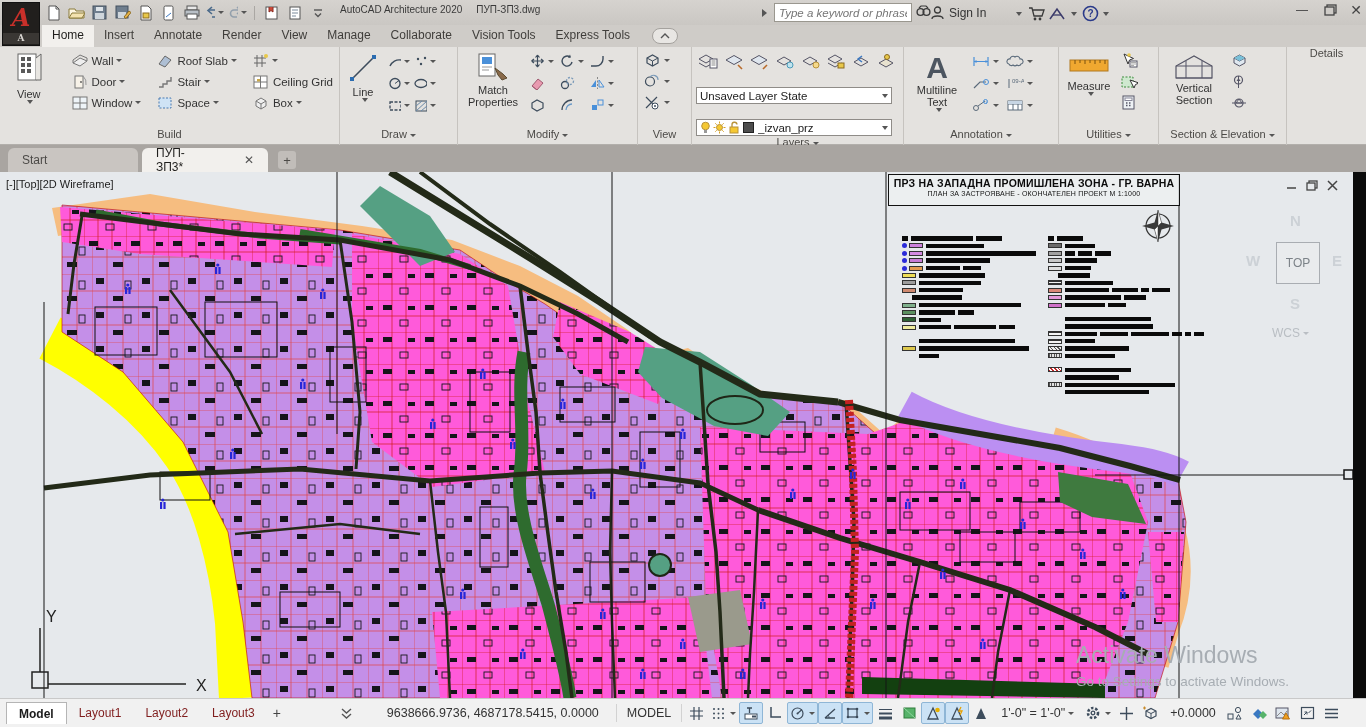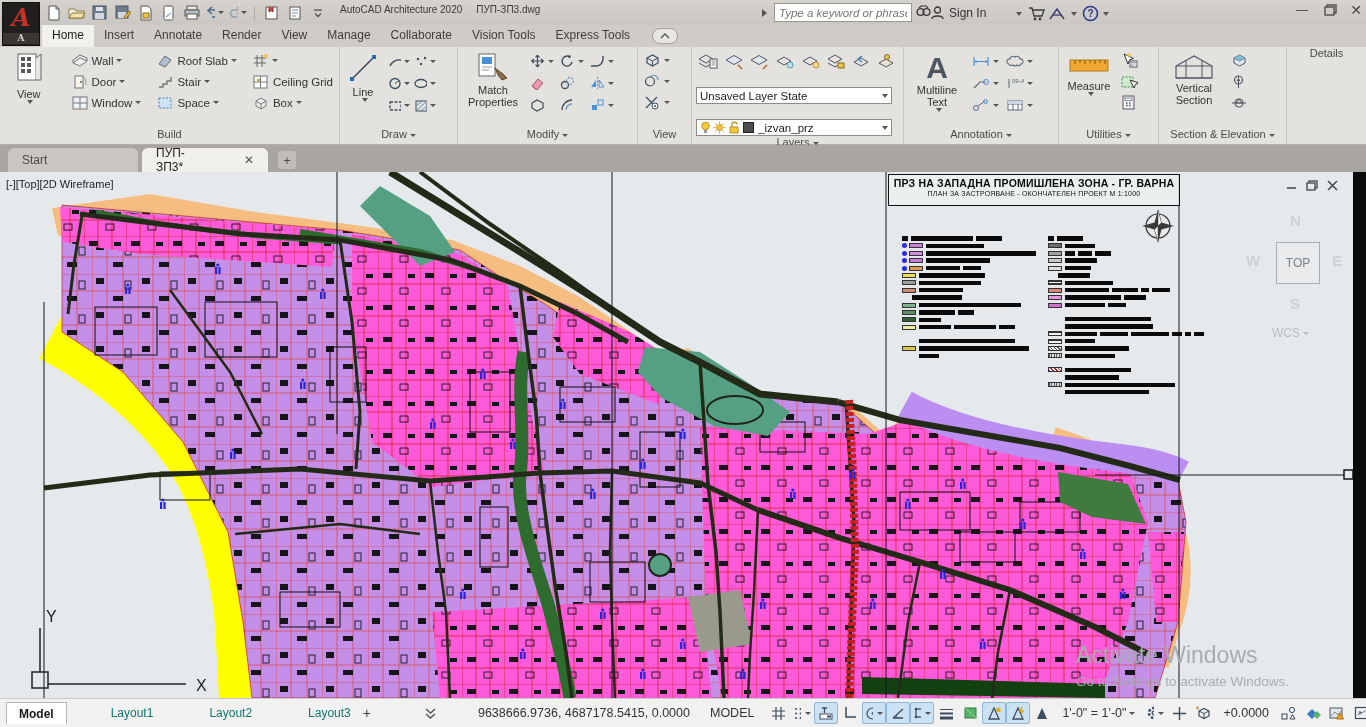--- a/index.html
+++ b/index.html
@@ -75,21 +75,21 @@
   #vctop{position:absolute;left:38px;top:42px;width:44px;height:42px;background:#e9ebed;border:1px solid #a9adb2;display:flex;align-items:center;justify-content:center;font-size:12px;color:#7c8288;cursor:pointer;}
   #wcs{position:absolute;left:34px;top:126px;font-size:12px;color:#b9bec3;cursor:pointer;}
   #canvwin{left:1286px;top:8px;z-index:3;display:flex;gap:9px;color:#3c3c3c;}
   #canvwin span{cursor:pointer;font-size:11px;line-height:12px;}
   #watermark{left:1076px;top:470px;z-index:1;color:#a7adb3;}
   #watermark .w1{font-size:23px;}
   #watermark .w2{font-size:13.5px;margin-top:5px;}
   #blackstrip{left:1353px;top:0;width:13px;height:526px;background:#0b0b0b;z-index:4;}
   
   #statusbar{left:0;top:698px;width:1366px;height:29px;background:#f1f1f1;border-top:1px solid #c9c9c9;display:flex;align-items:center;}
-  .ltab{height:22px;display:flex;align-items:center;padding:0 12px;font-size:12px;color:#0f766e;cursor:pointer;margin-top:0px;margin-left:32px;}
+  .ltab{height:22px;display:flex;align-items:center;padding:0 12px;font-size:12px;color:#7f1d1d;cursor:pointer;margin-top:0px;}
   .ltab.active{background:#fff;border:1px solid #b5b5b5;border-bottom:none;font-weight:bold;color:#1a1a1a;}
   #ltplus{width:20px;height:20px;display:flex;align-items:center;justify-content:center;font-size:14px;color:#444;cursor:pointer;}
   .sic{height:22px;min-width:24px;display:flex;align-items:center;justify-content:center;cursor:pointer;border:1px solid transparent;border-radius:2px;padding:0 2px;gap:1px;}
   .sic.hl{background:#cbe2f5;border-color:#8fb6d6;}
   .stxt{font-size:12.5px;color:#333;padding:0 8px;white-space:nowrap;cursor:pointer;}
   .ssep{width:1px;height:18px;background:#d2d2d2;margin:0 2px;}
 </style>
 </head>
 <body>
 
@@ -1091,21 +1091,21 @@
   <div class="ltab active" style="margin-left:6px;">Model</div>
   <div class="ltab">Layout1</div>
   <div class="ltab">Layout2</div>
   <div class="ltab">Layout3</div>
   <div id="ltplus">+</div>
   <div class="sic" style="margin-left:48px;">
       <svg width="13" height="13">
         <path d="M2,2 L6.5,6 L11,2 M2,7 L6.5,11 L11,7" fill="none" stroke="#555" stroke-width="1.4"></path>
       </svg>
     </div>
-  <div class="stxt" style="margin-left:20px;min-width:235px;text-align:right;">9638666.9736, 4687178.5415, 0.0000</div>
+  <div class="stxt" style="margin-left:20px;min-width:235px;text-align:left;">9638666.9736, 4687178.5415, 0.0000</div>
   <div class="ssep"></div>
   <div class="stxt">MODEL</div>
   <div class="ssep"></div>
   <div class="sic">
       <svg width="15" height="15">
         <path d="M1,5 h13 M1,10 h13 M5,1 v13 M10,1 v13" stroke="#3d4c5c" stroke-width="1.2"></path>
       </svg>
     </div>
   <div class="sic">
       <svg width="15" height="15">

